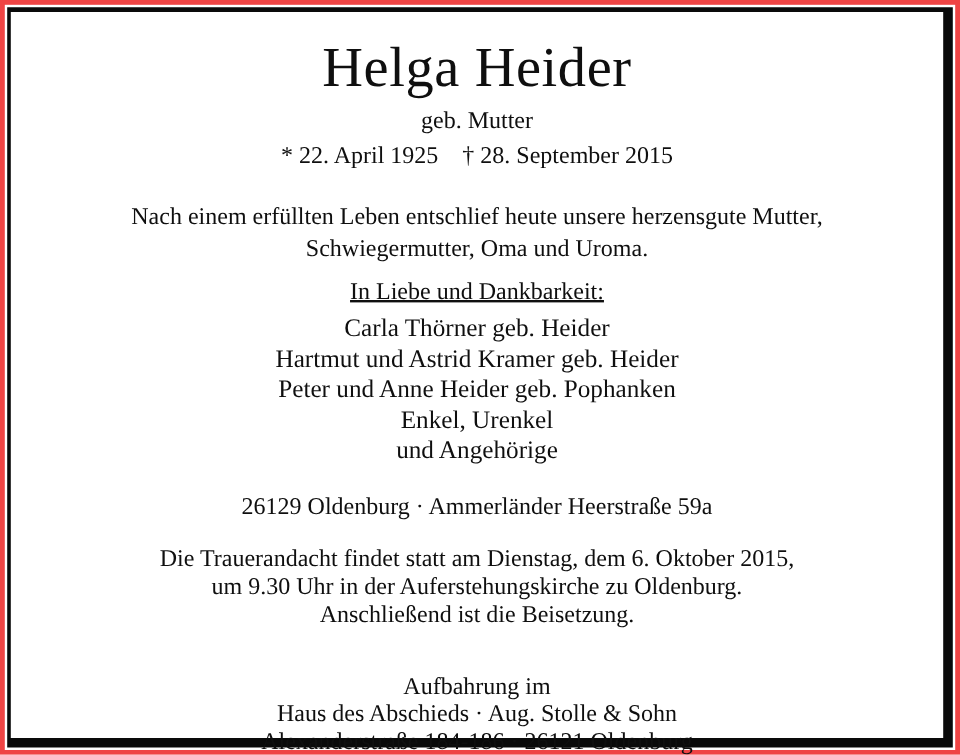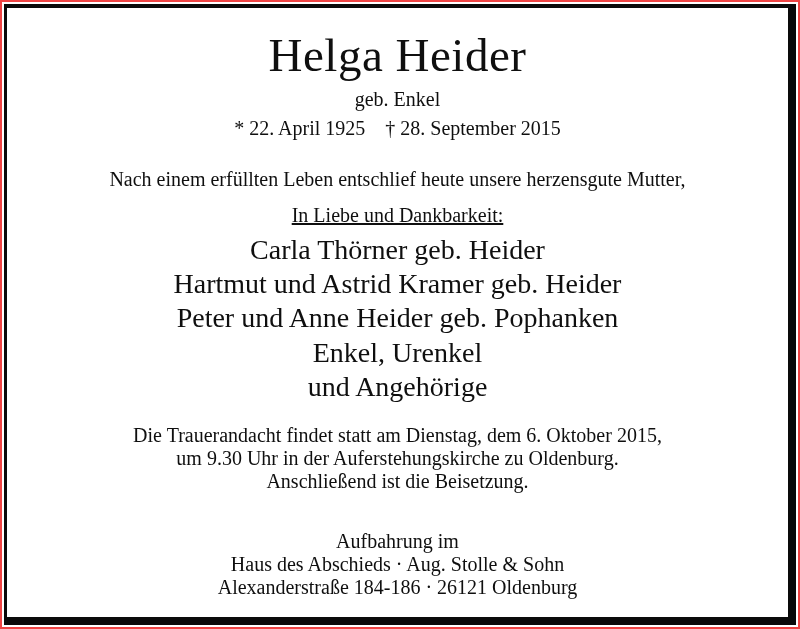--- a/index.html
+++ b/index.html
@@ -8,21 +8,21 @@
     background: #ffffff;
     width: 800px;
     height: 629px;
     overflow: hidden;
   }
   * { box-sizing: border-box; }
 
   .frame-outer {
     width: 800px;
     height: 629px;
-    border: 2px solid #ef4444;
+    border: 4px solid #ef4444;
     padding: 2px;
     background: #ffffff;
   }
   .frame-inner {
     width: 100%;
     height: 100%;
     border-style: solid;
     border-color: #0a0a0a;
     
     border-width: 4px 8px 8px 3px;
@@ -59,21 +59,21 @@
     margin-top: 25px;
     line-height: 1.3;
   }
   .tribute {
     margin-top: 10px;
     line-height: 1.3;
     text-decoration: underline;
   }
   .mourners {
     margin-top: 5px;
-    font-size: 28px;
+    font-size: 21px;
     line-height: 1.22;
   }
   .address {
     margin-top: 20px;
     line-height: 1.3;
   }
   .service {
     margin-top: 20px;
     line-height: 1.15;
   }
@@ -84,41 +84,43 @@
 </style>
 </head>
 <body>
 
 <div class="frame-outer">
   <div class="frame-inner">
     <div class="content">
 
       <h1 class="title">Helga Heider</h1>
 
-      <div class="maiden">geb. Enkel</div>
+      <div class="maiden">geb. Mutter</div>
 
       <div class="dates">
         <span>* 22. April 1925</span>
         <span>† 28. September 2015</span>
       </div>
 
       <div class="intro">
         <div>Nach einem erfüllten Leben entschlief heute unsere herzensgute Mutter,</div>
+        <div>Schwiegermutter, Oma und Uroma.</div>
       </div>
 
       <div class="tribute">In Liebe und Dankbarkeit:</div>
 
       <div class="mourners">
         <div>Carla Thörner geb. Heider</div>
         <div>Hartmut und Astrid Kramer geb. Heider</div>
         <div>Peter und Anne Heider geb. Pophanken</div>
         <div>Enkel, Urenkel</div>
         <div>und Angehörige</div>
       </div>
 
+      <div class="address">26129 Oldenburg · Ammerländer Heerstraße 59a</div>
 
       <div class="service">
         <div>Die Trauerandacht findet statt am Dienstag, dem 6. Oktober 2015,</div>
         <div>um 9.30 Uhr in der Auferstehungskirche zu Oldenburg.</div>
         <div>Anschließend ist die Beisetzung.</div>
       </div>
 
       <div class="repose">
         <div>Aufbahrung im</div>
         <div>Haus des Abschieds · Aug. Stolle &amp; Sohn</div>

